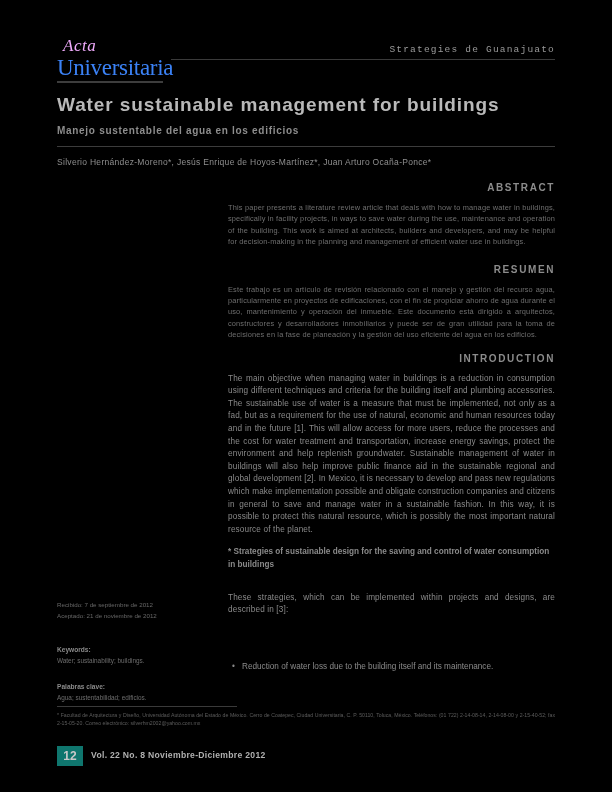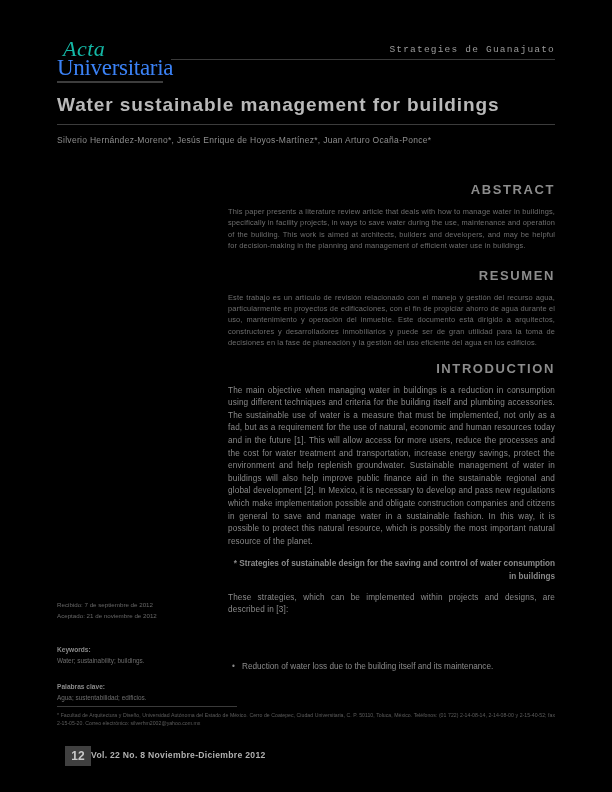--- a/index.html
+++ b/index.html
@@ -32,23 +32,23 @@
     width: 112px;
     height: 48px;
     color: #4a4a4a;
   }
   .logo-acta {
     position: absolute;
     left: 6px;
     top: 0px;
     font-family: "Liberation Serif", serif;
     font-style: italic;
-    font-size: 22px;
+    font-size: 17px;
     letter-spacing: 0.5px;
-    color: #14b8a6;
+    color: #f0abfc;
   }
   .logo-universitaria {
     position: absolute;
     left: 0px;
     top: 19px;
     font-family: Liberation Serif, serif;
     font-size: 23px;
     letter-spacing: -0.3px;
     color: #3b82f6;
   }
@@ -123,21 +123,21 @@
     width: 327px;
   }
   .col-left {
     position: absolute;
     left: 57px;
     top: 600px;
     width: 148px;
   }
   .sec-head {
     text-align: right;
-    font-size: 13px;
+    font-size: 10px;
     font-weight: bold;
     letter-spacing: 1.6px;
     color: #8c8c8c;
     margin: 0 0 9px 0;
   }
   .sec-head.intro {
     margin-top: 12px;
   }
   p.body {
     font-size: 7.6px;
@@ -172,22 +172,21 @@
     content: "\2022";
     position: absolute;
     left: 4px;
     top: 0;
   }
   .strategy-line {
     font-size: 8.2px;
     line-height: 12.6px;
     color: #8a8a8a;
     font-weight: bold;
-    margin: 0 0 8px 0;
-    text-align: right;
+    margin: 0 0 20px 0;
   }
   .spacer-gap { height: 6px; }
   
   .meta-dates {
     font-size: 6.2px;
     line-height: 9px;
     color: #686868;
     margin: 0 0 26px 0;
   }
   .meta-label {
@@ -224,25 +223,25 @@
   
   .footer {
     position: absolute;
     left: 57px;
     top: 746px;
     width: 498px;
     height: 22px;
   }
   .page-number {
     position: absolute;
-    left: 8px;
+    left: 0;
     top: 0;
     width: 26px;
     height: 20px;
-    background: #404040;
+    background: #0f766e;
     color: #c9c9c9;
     font-size: 12px;
     font-weight: bold;
     line-height: 20px;
     text-align: center;
   }
   .footer-text {
     position: absolute;
     left: 34px;
     top: 4px;
@@ -262,20 +261,21 @@
       <div class="logo-acta">Acta</div>
       <div class="logo-universitaria">Universitaria</div>
       <div class="logo-rule"></div>
     </div>
     <div class="header-rule"></div>
     <div class="header-univ">Strategies de Guanajuato</div>
   </div>
 
   <div class="title-block">
     <h1 class="title-en">Water sustainable management for buildings</h1>
+    <h2 class="title-es">Manejo sustentable del agua en los edificios</h2>
     <div class="title-rule"></div>
     <p class="authors">Silverio Hernández-Moreno*, Jesús Enrique de Hoyos-Martínez*, Juan Arturo Ocaña-Ponce*</p>
   </div>
 
   <div class="col-right">
     <div class="sec-head">ABSTRACT</div>
     <p class="body abstract">This paper presents a literature review article that deals with how to manage water in buildings, specifically in facility projects, in ways to save water during the use, maintenance and operation of the building. This work is aimed at architects, builders and developers, and may be helpful for decision-making in the planning and management of efficient water use in buildings.</p>
 
     <div class="spacer-gap"></div>
     <div class="sec-head">RESUMEN</div>

